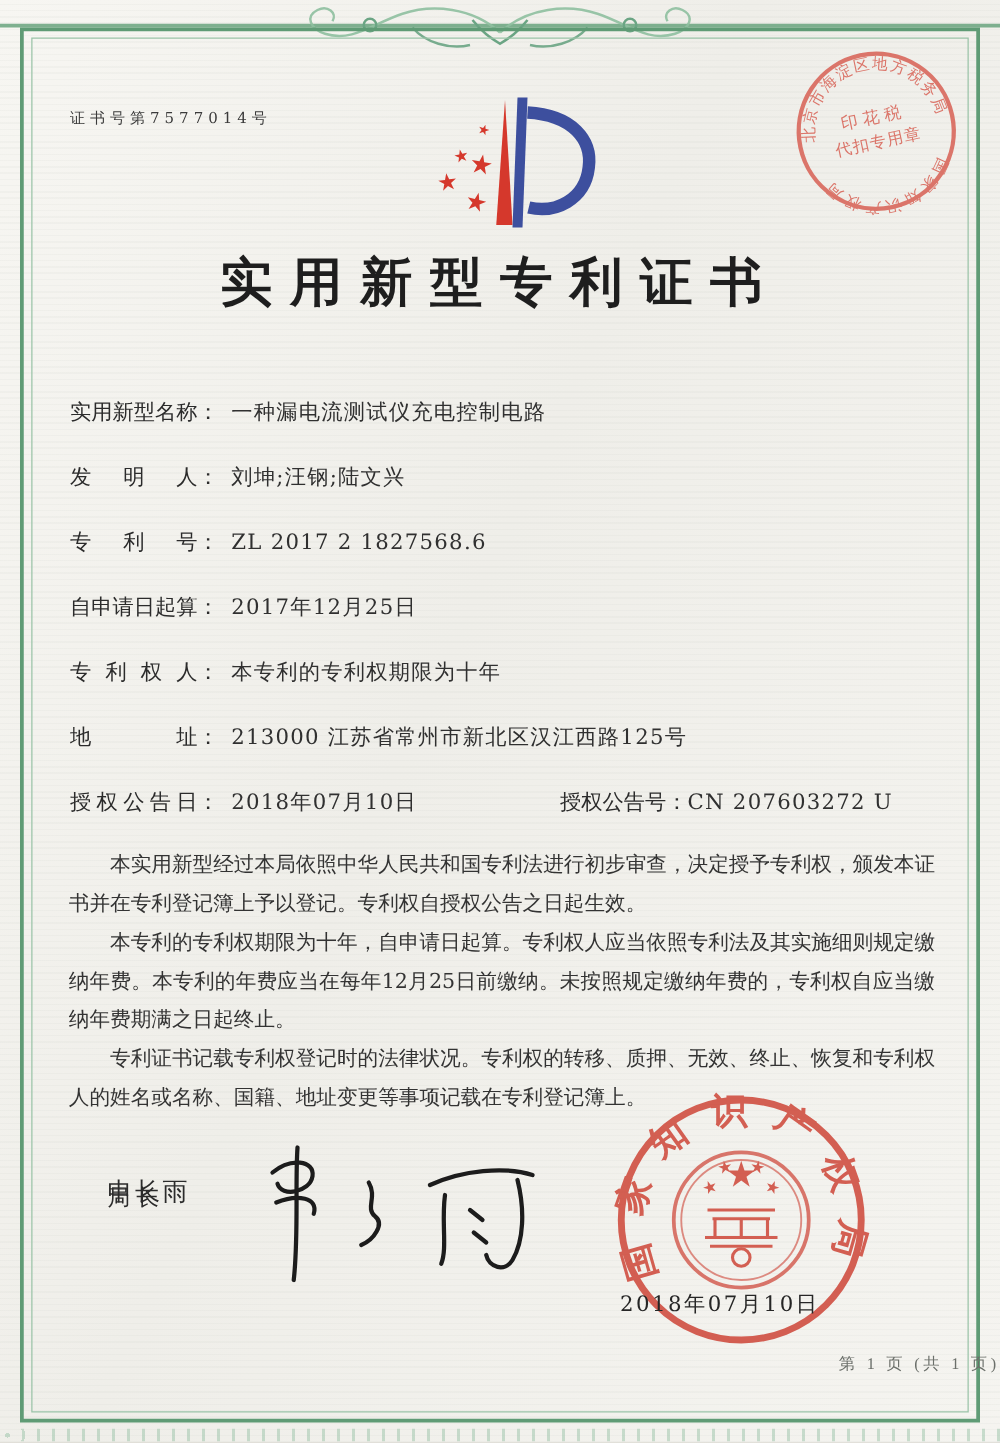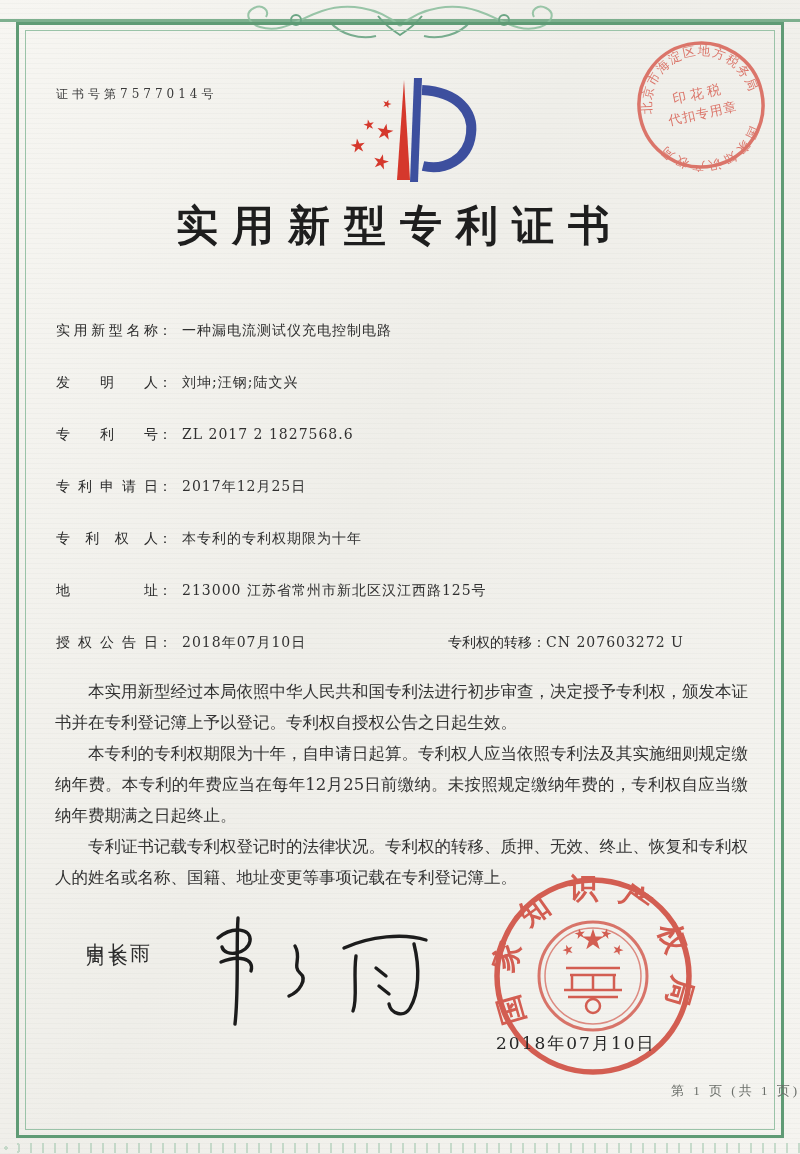--- a/index.html
+++ b/index.html
@@ -18,21 +18,21 @@
   .lace{position:absolute;left:0;right:0;height:10px;opacity:.5;
     background:repeating-radial-gradient(circle at 6px 5px,#9ac3a8 0 2px,rgba(0,0,0,0) 2px 12px);}
   .lace.bottom{bottom:1px;}
   .ornament{position:absolute;top:0;left:50%;transform:translateX(-50%);}
   
   .cert-no{position:absolute;left:56px;top:86px;font-size:12px;letter-spacing:4px;color:#3a3a3a;}
   .logo{position:absolute;left:318px;top:74px;}
   .title{position:absolute;left:0;right:0;top:198px;text-align:center;
     font-size:42px;font-weight:700;letter-spacing:14px;color:#1e1e1e;}
   
-  .rows{position:absolute;left:56px;top:318px;width:690px;font-size:14px;}
+  .rows{position:absolute;left:56px;top:318px;width:690px;font-size:17px;}
   .frow{position:relative;height:52px;line-height:24px;white-space:nowrap;}
   .flabel{display:inline-block;width:102px;text-align:justify;text-align-last:justify;vertical-align:top;}
   .fcolon{display:inline-block;margin-right:10px;}
   .fvalue{letter-spacing:1px;color:#303030;}
   .grant-no{position:absolute;left:392px;top:0;}
   
   .body-text{position:absolute;left:55px;right:52px;top:676px;font-size:16.5px;
     line-height:31px;color:#333;text-align:justify;}
   .body-text p{margin:0;text-indent:2em;}
   
@@ -97,32 +97,32 @@
     <div class="frow">
       <span class="flabel">实用新型名称</span><span class="fcolon">：</span><span class="fvalue">一种漏电流测试仪充电控制电路</span>
     </div>
     <div class="frow">
       <span class="flabel">发明人</span><span class="fcolon">：</span><span class="fvalue">刘坤;汪钢;陆文兴</span>
     </div>
     <div class="frow">
       <span class="flabel">专利号</span><span class="fcolon">：</span><span class="fvalue">ZL 2017 2 1827568.6</span>
     </div>
     <div class="frow">
-      <span class="flabel">专利申请日</span><span class="fcolon">：</span><span class="fvalue">2017年12月25日</span>
+      <span class="flabel">自申请日起算</span><span class="fcolon">：</span><span class="fvalue">2017年12月25日</span>
     </div>
     <div class="frow">
       <span class="flabel">专利权人</span><span class="fcolon">：</span><span class="fvalue">本专利的专利权期限为十年</span>
     </div>
     <div class="frow">
       <span class="flabel">地址</span><span class="fcolon">：</span><span class="fvalue">213000 江苏省常州市新北区汉江西路125号</span>
     </div>
     <div class="frow">
       <span class="flabel">授权公告日</span><span class="fcolon">：</span><span class="fvalue">2018年07月10日</span>
       <span class="grant-no">
-        <span>专利权的转移</span><span>：</span><span class="fvalue">CN 207603272 U</span>
+        <span>授权公告号</span><span>：</span><span class="fvalue">CN 207603272 U</span>
       </span>
     </div>
   </div>
 
   <div class="body-text">
     <p>本实用新型经过本局依照中华人民共和国专利法进行初步审查，决定授予专利权，颁发本证书并在专利登记簿上予以登记。专利权自授权公告之日起生效。</p>
     <p>本专利的专利权期限为十年，自申请日起算。专利权人应当依照专利法及其实施细则规定缴纳年费。本专利的年费应当在每年12月25日前缴纳。未按照规定缴纳年费的，专利权自应当缴纳年费期满之日起终止。</p>
     <p>专利证书记载专利权登记时的法律状况。专利权的转移、质押、无效、终止、恢复和专利权人的姓名或名称、国籍、地址变更等事项记载在专利登记簿上。</p>
   </div>
 

